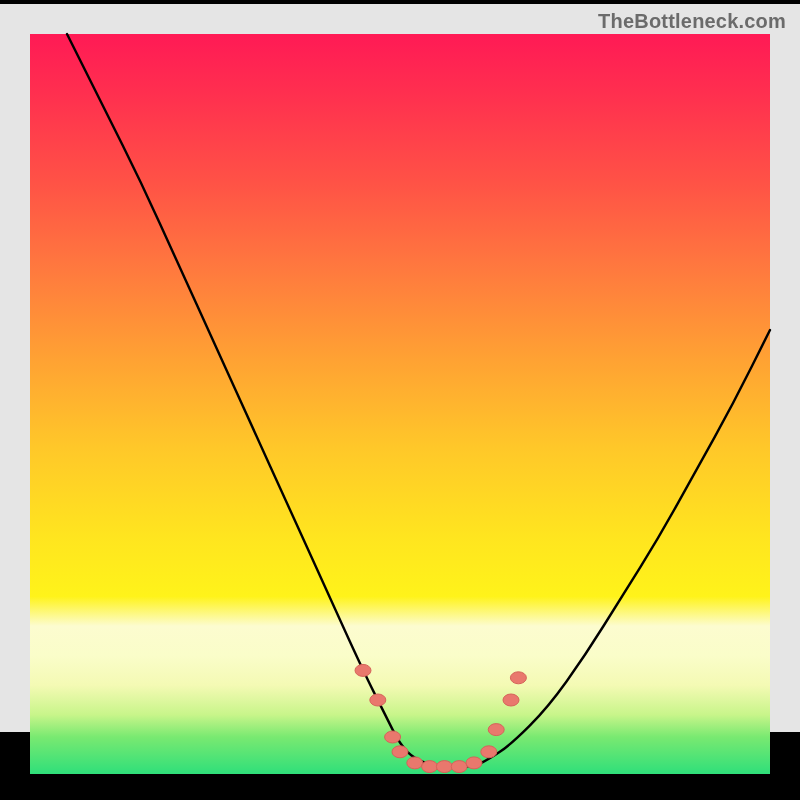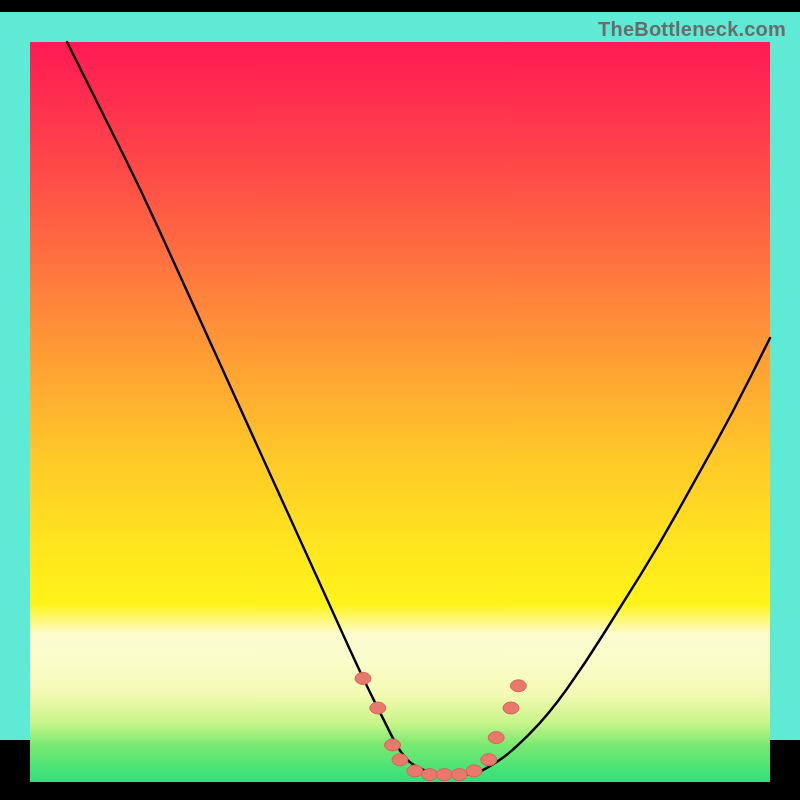--- a/index.html
+++ b/index.html
@@ -7,24 +7,24 @@
     padding: 0;
     width: 800px;
     height: 800px;
     overflow: hidden;
     background: #000;
     font-family: Arial, Helvetica, sans-serif;
   }
   .frame {
     position: absolute;
     left: 0;
-    top: 12px;
+    top: 4px;
     width: 800px;
     height: 728px;
-    background: #5eead4;
+    background: #e5e5e5;
   }
   .plot {
     position: absolute;
     left: 30px;
     top: 30px;
     width: 740px;
     height: 740px;
     
     background: linear-gradient(
       to bottom,

